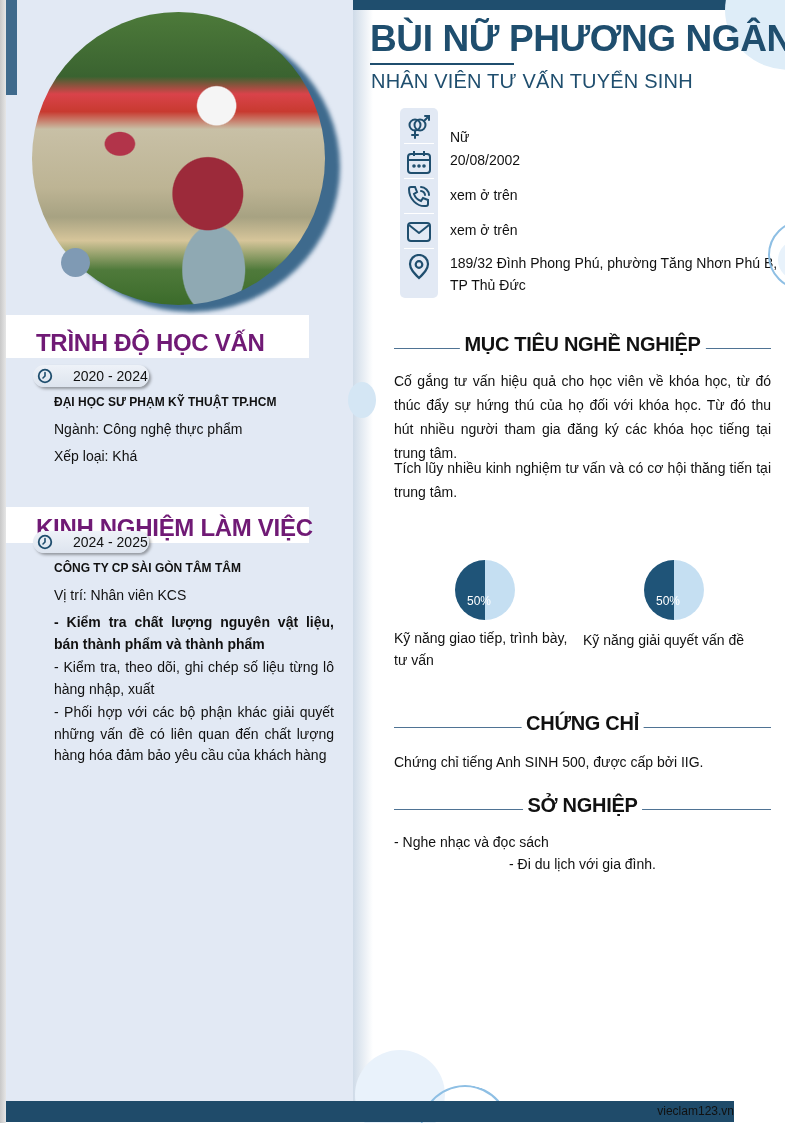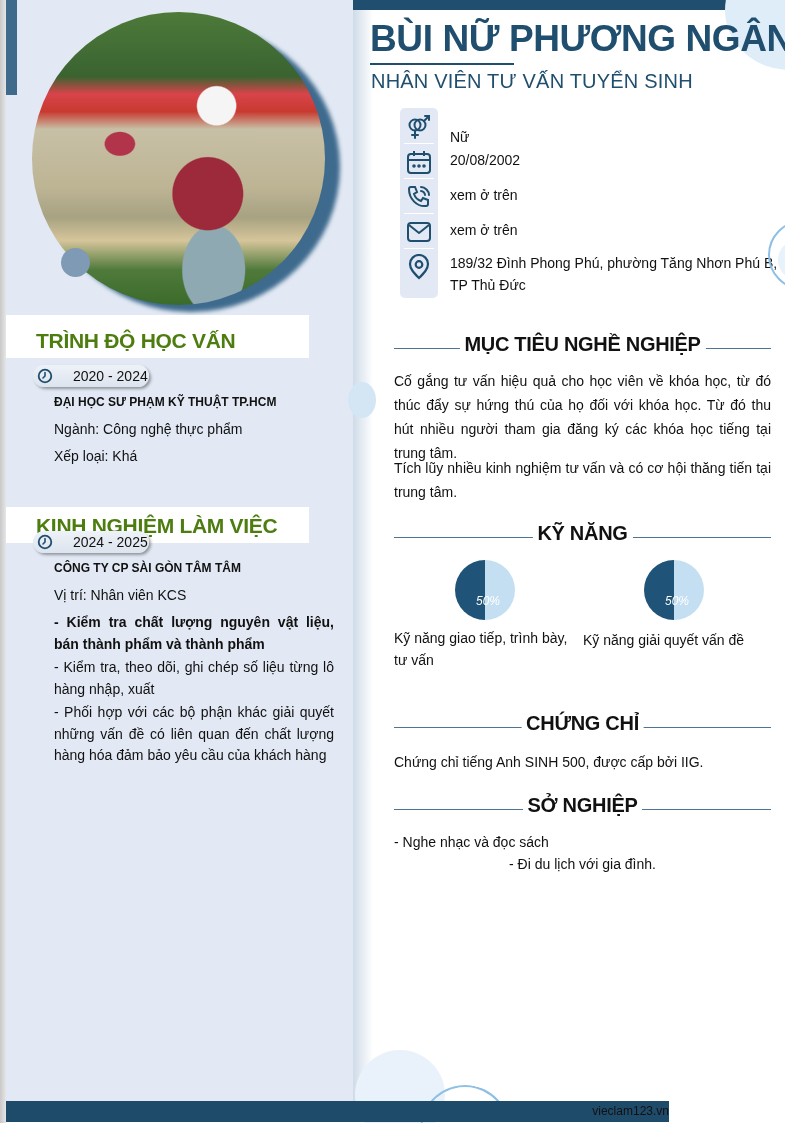--- a/index.html
+++ b/index.html
@@ -18,21 +18,21 @@
   .photo { position: absolute; left: 32px; top: 12px; width: 293px; height: 293px; border-radius: 50%; overflow: hidden;
     background:
       radial-gradient(circle at 63% 32%, #f5f5f5 0 7%, transparent 7.5%),
       radial-gradient(ellipse at 60% 62%, #9c2a3a 0 14%, transparent 14.5%),
       radial-gradient(ellipse at 62% 88%, #8fa9b3 0 12%, transparent 12.5%),
       radial-gradient(ellipse at 30% 45%, #b2344a 0 5%, transparent 5.5%),
       linear-gradient(to bottom, #4d7a3a 0%, #3a6330 22%, #d9434a 28%, #c83a30 34%, #c8c0a6 40%, #bdb494 60%, #a7a282 70%, #d6c59a 78%, #4f7a3b 88%, #3b6b2a 100%); }
   .photo-dot { position: absolute; left: 61px; top: 248px; width: 29px; height: 29px; border-radius: 50%; background: #7f9ab4; }
 
   .sec-head { position: absolute; left: 6px; width: 303px; background: #ffffff; }
-  .sec-head span { position: absolute; left: 30px; font-weight: bold; font-size: 21px; color: #4d7c0f; letter-spacing: -0.3px; white-space: nowrap; }
+  .sec-head span { position: absolute; left: 30px; font-weight: bold; font-size: 24px; color: #701a75; letter-spacing: -0.3px; white-space: nowrap; }
 
   .date-pill { position: absolute; left: 33px; height: 22px; width: 116px; border-radius: 11px; background: linear-gradient(#eef2f8, #dde4ee);
     box-shadow: 2px 2px 3px rgba(0,0,0,0.35); display: flex; align-items: center; padding-left: 4px; }
   .date-pill .clock { width: 16px; height: 16px; margin-right: 8px; }
   .date-pill span { font-size: 14px; color: #111; margin-left: 12px; }
 
   .side-text { position: absolute; left: 54px; width: 280px; font-size: 14px; color: #111; line-height: 21.5px; }
   .side-bold { font-weight: bold; font-size: 12px; }
   .justify { text-align: justify; }
 
@@ -57,27 +57,27 @@
   .r-head .line-l, .r-head .line-r { position: absolute; top: 15px; height: 1px; background: #4f7394; }
   .r-head .line-l { left: 0; }
   .r-head .line-r { right: 0; }
   .r-head span { position: absolute; top: 0; left: 50%; transform: translateX(-50%); font-weight: bold; font-size: 20px; color: #111; white-space: nowrap; letter-spacing: -0.3px; background: #fff; padding: 0 5px; }
 
   .r-text { position: absolute; left: 394px; width: 377px; font-size: 14px; line-height: 24px; color: #111; }
 
   .deco-left-mid { position: absolute; left: 348px; top: 382px; width: 28px; height: 36px; border-radius: 50%; background: #d4e6f4; }
 
   .pie { position: absolute; width: 60px; height: 60px; border-radius: 50%; }
-  .pie-label { position: absolute; left: 3px; width: 60px; top: 34px; text-align: center; font-size: 12px; color: #ffffff; font-style: italic; }
+  .pie-label { position: absolute; left: 12px; width: 60px; top: 34px; text-align: left; font-size: 12px; color: #ffffff; }
   .skill-name { position: absolute; font-size: 14px; line-height: 22px; color: #111; }
 
   .deco-bottom { position: absolute; left: 355px; top: 1050px; width: 90px; height: 90px; border-radius: 50%; background: #e9f2fb; }
   .deco-bottom-arc { position: absolute; left: 420px; top: 1085px; width: 90px; height: 90px; border-radius: 50%; border: 2px solid #8ebfe4; border-right-color: transparent; border-bottom-color: transparent; transform: rotate(15deg); }
 
-  .footer { position: absolute; left: 6px; top: 1101px; width: 663px; height: 21px; background: #1f4b6a; }
+  .footer { position: absolute; left: 6px; top: 1101px; width: 728px; height: 21px; background: #1f4b6a; }
   .footer span { position: absolute; right: 0; top: 3px; font-size: 12px; color: #111; font-family: "Liberation Sans", sans-serif; }
 </style>
 </head>
 <body>
 
 <div class="page">
   <div class="left-edge"></div>
 
   <div class="sidebar"></div>
   <div class="sidebar-shadow"></div>
@@ -176,25 +176,20 @@
   <div class="deco-left-mid"></div>
 
   <div class="r-head" style="top:333px;">
     <div class="line-l" style="width:72px;"></div>
     <div class="line-r" style="width:72px;"></div>
     <span>MỤC TIÊU NGHỀ NGHIỆP</span>
   </div>
   <div class="r-text justify" style="top:369px;">Cố gắng tư vấn hiệu quả cho học viên về khóa học, từ đó thúc đẩy sự hứng thú của họ đối với khóa học. Từ đó thu hút nhiều người tham gia đăng ký các khóa học tiếng tại trung tâm.</div>
   <div class="r-text justify" style="top:456px;">Tích lũy nhiều kinh nghiệm tư vấn và có cơ hội thăng tiến tại trung tâm.</div>
 
-  <div class="r-head" style="top:522px;">
-    <div class="line-l" style="width:142px;"></div>
-    <div class="line-r" style="width:142px;"></div>
-    <span>KỸ NĂNG</span>
-  </div>
 
   <div class="pie" style="left:455px;top:560px;background:linear-gradient(to right,#1f5478 50%,#c5dff2 50%);">
     <span class="pie-label">50%</span>
   </div>
   <div class="skill-name" style="left:394px;top:627px;width:180px;">Kỹ năng giao tiếp, trình bày, tư vấn</div>
 
   <div class="pie" style="left:644px;top:560px;background:linear-gradient(to right,#1f5478 50%,#c5dff2 50%);">
     <span class="pie-label">50%</span>
   </div>
   <div class="skill-name" style="left:583px;top:629px;width:190px;">Kỹ năng giải quyết vấn đề</div>

